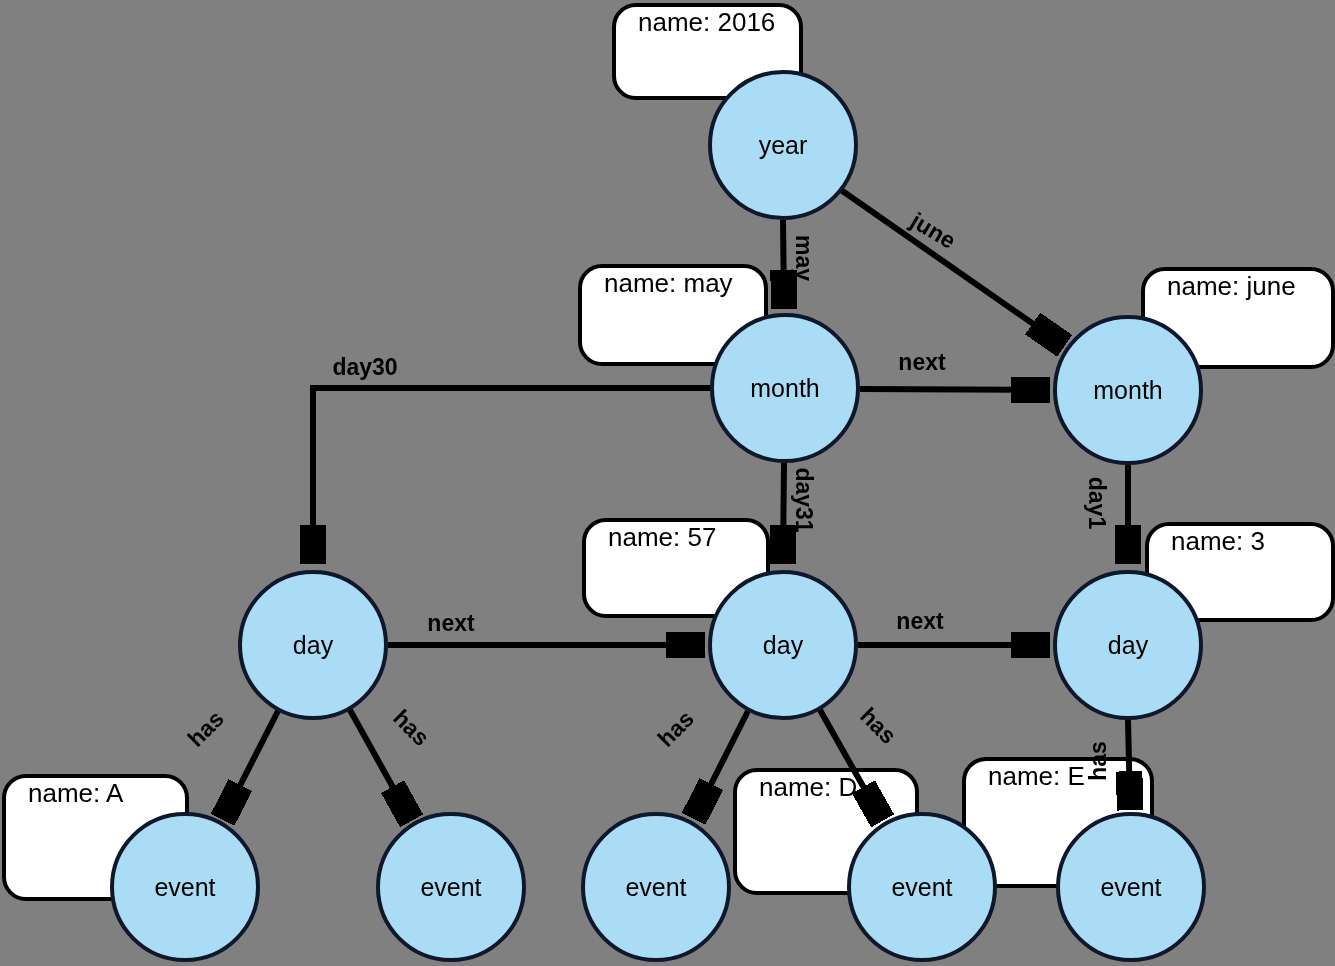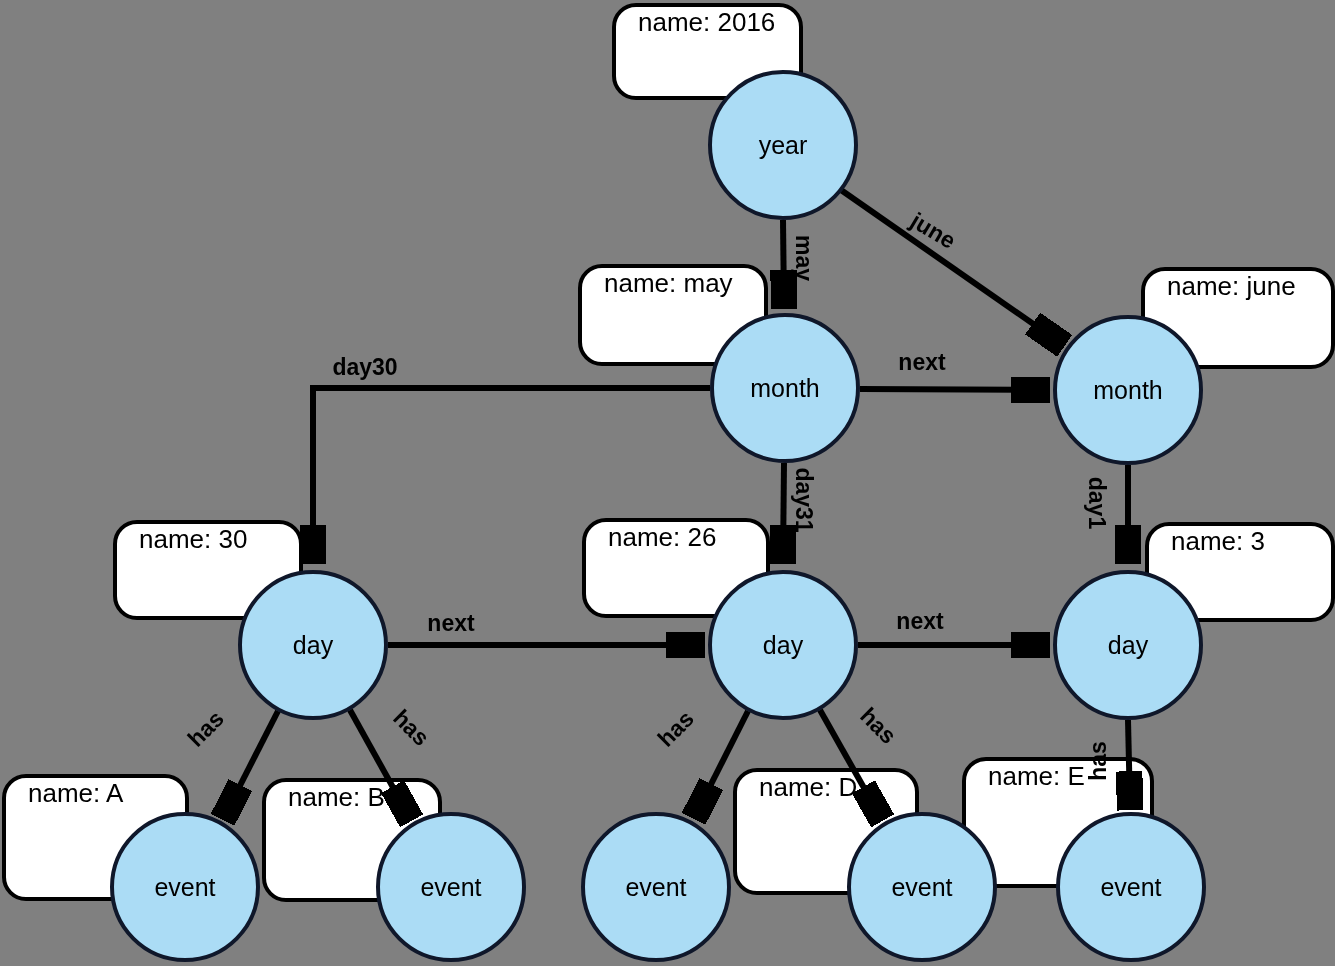--- a/index.html
+++ b/index.html
@@ -65,34 +65,28 @@
 
   <div class="pbox" style="left:612px;top:3px;width:191px;height:97px">
       <span>name: 2016</span>
     </div>
   <div class="pbox" style="left:578px;top:264px;width:190px;height:102px">
       <span>name: may</span>
     </div>
   <div class="pbox" style="left:1141px;top:267px;width:194px;height:102px">
       <span>name: june</span>
     </div>
-  <div class="pbox" style="left:113px;top:520px;width:190px;height:100px">
-      <span>name: 30</span>
-    </div>
   <div class="pbox" style="left:582px;top:518px;width:188px;height:100px">
-      <span>name: 26</span>
+      <span>name: 57</span>
     </div>
   <div class="pbox" style="left:1145px;top:522px;width:190px;height:100px">
       <span>name: 3</span>
     </div>
   <div class="pbox" style="left:2px;top:774px;width:187px;height:127px">
       <span>name: A</span>
-    </div>
-  <div class="pbox" style="left:262px;top:778px;width:180px;height:124px">
-      <span>name: B</span>
     </div>
   <div class="pbox" style="left:733px;top:768px;width:186px;height:127px">
       <span>name: D</span>
     </div>
   <div class="pbox" style="left:962px;top:757px;width:192px;height:131px">
       <span>name: E</span>
     </div>
 
   <svg class="edges" width="1335" height="966" viewBox="0 0 1335 966">
     <defs>

